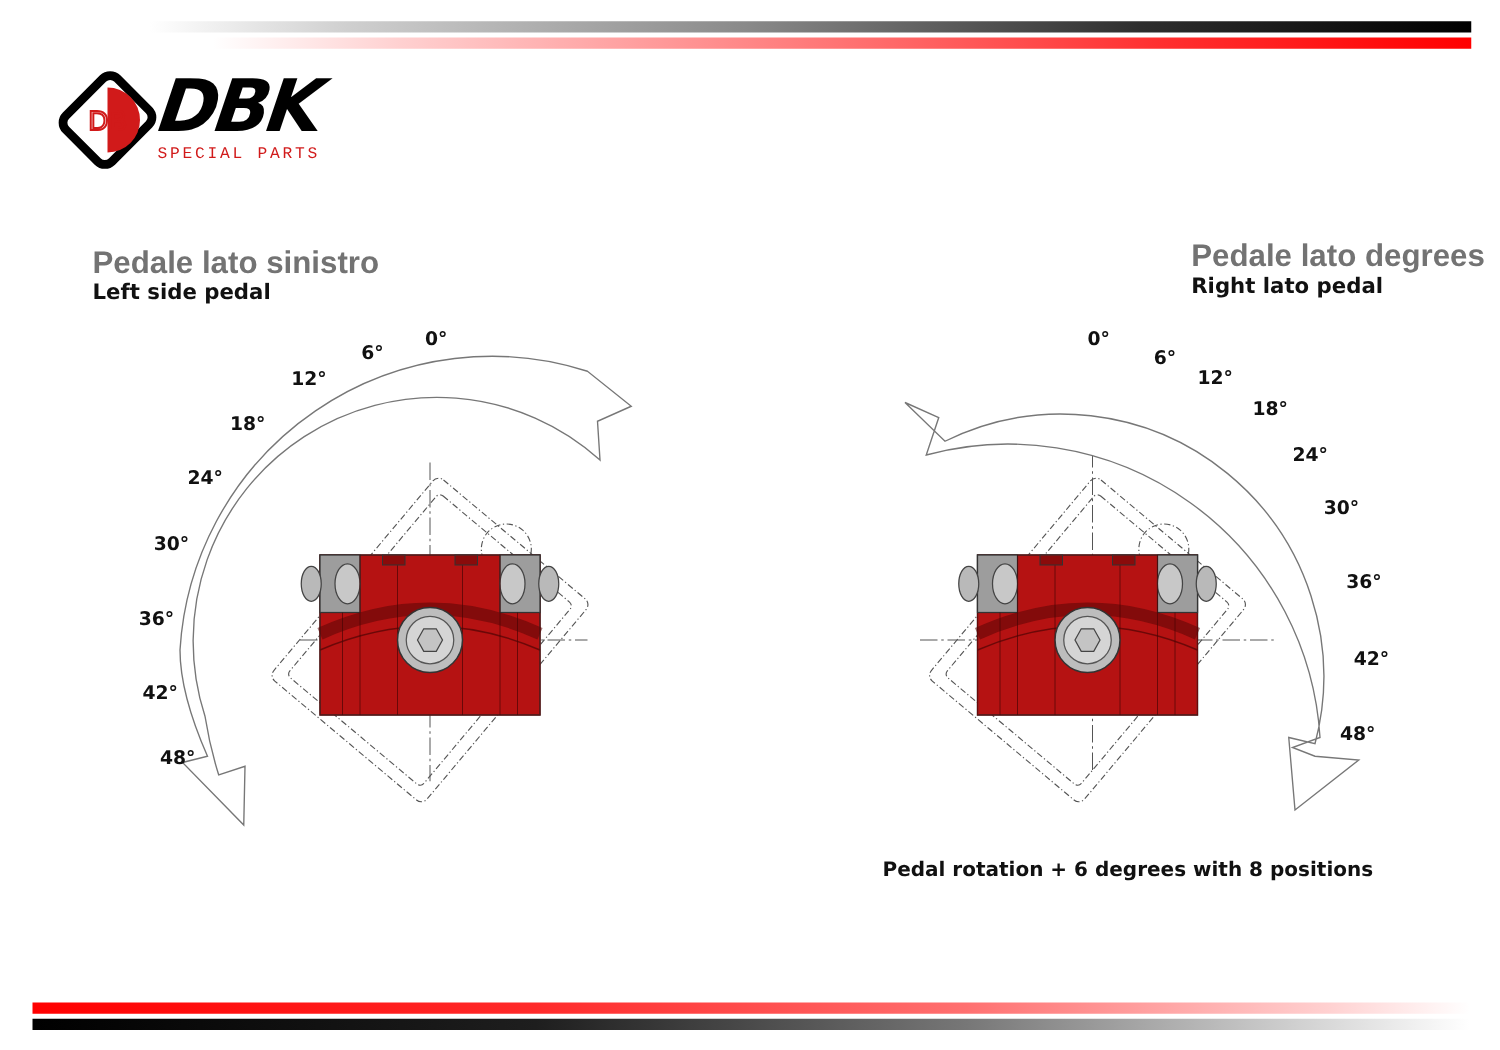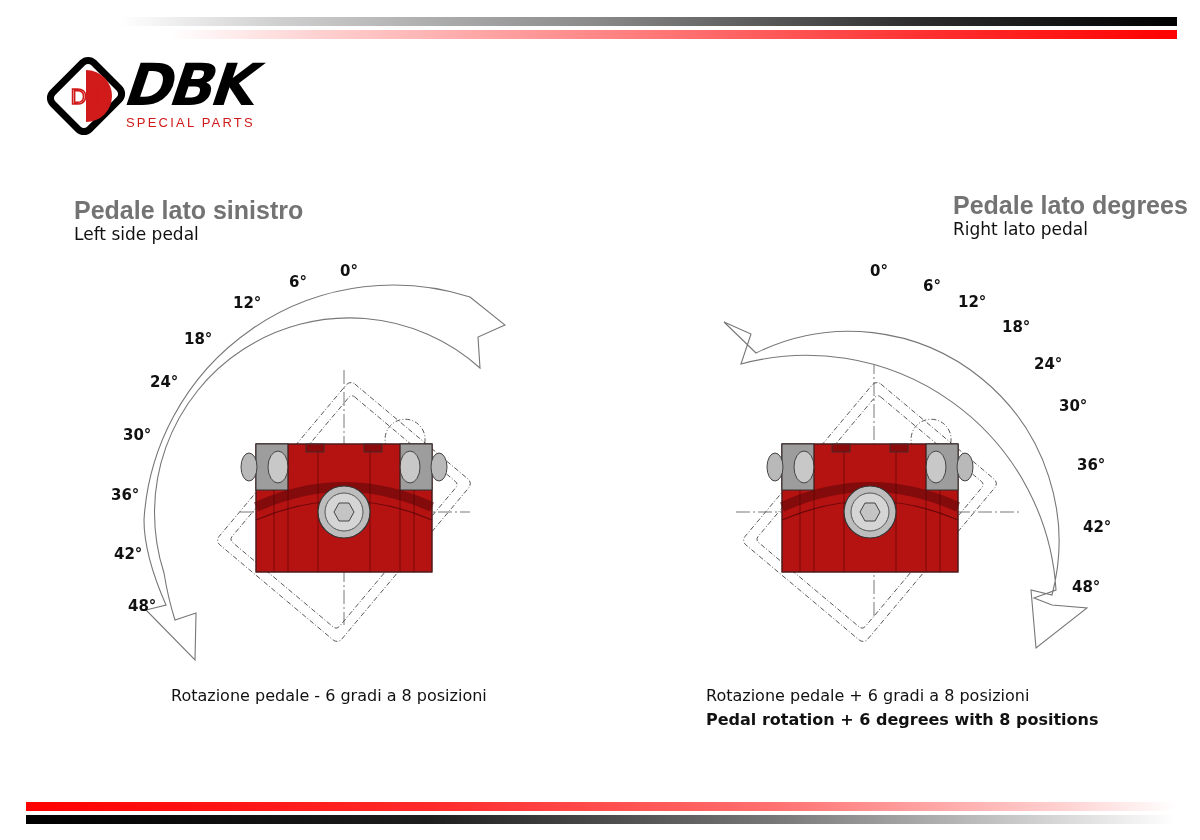--- a/index.html
+++ b/index.html
@@ -14,26 +14,26 @@
     background: linear-gradient(to right, rgba(255,255,255,0) 0%, #ffd0d0 15%, #ff8080 45%, #ff3030 75%, #ff0000 100%); }
   .bot-red { left: 26px; top: 802px; width: 1150px;
     background: linear-gradient(to right, #ff0000 0%, #ff2a2a 35%, #ff7070 65%, #ffd0d0 90%, rgba(255,255,255,0) 100%); }
   .bot-dark { left: 26px; top: 815px; width: 1150px;
     background: linear-gradient(to right, #000 0%, #1e1e1e 35%, #777 65%, #d8d8d8 90%, rgba(255,255,255,0) 100%); }
 
   .logo { position: absolute; left: 46px; top: 52px; width: 290px; height: 90px; text-align: right; }
   .logo-word { position: absolute; left: 82px; top: 4px; font-family: "DejaVu Sans", sans-serif;
     font-weight: bold; font-style: italic; font-size: 58px; letter-spacing: -3px; color: #000;
     line-height: 58px; transform: skewX(-8deg); }
-  .logo-sub { position: absolute; left: 80px; top: 63px; font-family: Liberation Sans, sans-serif;
+  .logo-sub { position: absolute; left: 80px; top: 63px; font-family: Liberation Mono, monospace;
     font-size: 13px; letter-spacing: 2.2px; color: #d11a1a; font-weight: normal; }
 
   .heading { position: absolute; line-height: 24px; }
   .heading .it { font-family: "Liberation Sans", sans-serif; font-size: 25px; font-weight: bold; color: #737373; display: block; }
-  .heading .en { font-family: "DejaVu Sans", sans-serif; font-size: 17px; font-weight: normal; color: #111; display: block; }
+  .heading .en { font-family: "DejaVu Sans", sans-serif; font-size: 17px; font-weight: bold; color: #111; display: block; }
   .h-left { left: 74px; top: 198px; }
   .h-right { left: 953px; top: 193px; }
 
   .caption { position: absolute; line-height: 24px; }
   .caption .it { font-family: "DejaVu Sans", sans-serif; font-size: 16px; display: block; color: #111; }
   .caption .en { font-family: "DejaVu Sans", sans-serif; font-size: 16px; font-weight: bold; display: block; color: #111; }
   .c-left { left: 171px; top: 684px; }
   .c-right { left: 706px; top: 684px; }
 
   .deg { position: absolute; font-family: "DejaVu Sans", sans-serif; font-weight: bold; font-size: 15px; color: #111; }
@@ -149,18 +149,16 @@
 <div class="deg" style="left:923px;top:277px">6°</div>
 <div class="deg" style="left:958px;top:293px">12°</div>
 <div class="deg" style="left:1002px;top:318px">18°</div>
 <div class="deg" style="left:1034px;top:355px">24°</div>
 <div class="deg" style="left:1059px;top:397px">30°</div>
 <div class="deg" style="left:1077px;top:456px">36°</div>
 <div class="deg" style="left:1083px;top:518px">42°</div>
 <div class="deg" style="left:1072px;top:578px">48°</div>
 
 <div class="caption c-left">
-  <span class="it">Rotazione pedale - 6 gradi a 8 posizioni</span>
 </div>
 <div class="caption c-right">
-  <span class="it">Rotazione pedale + 6 gradi a 8 posizioni</span>
   <span class="en">Pedal rotation + 6 degrees with 8 positions</span>
 </div>
 
 </body></html>

